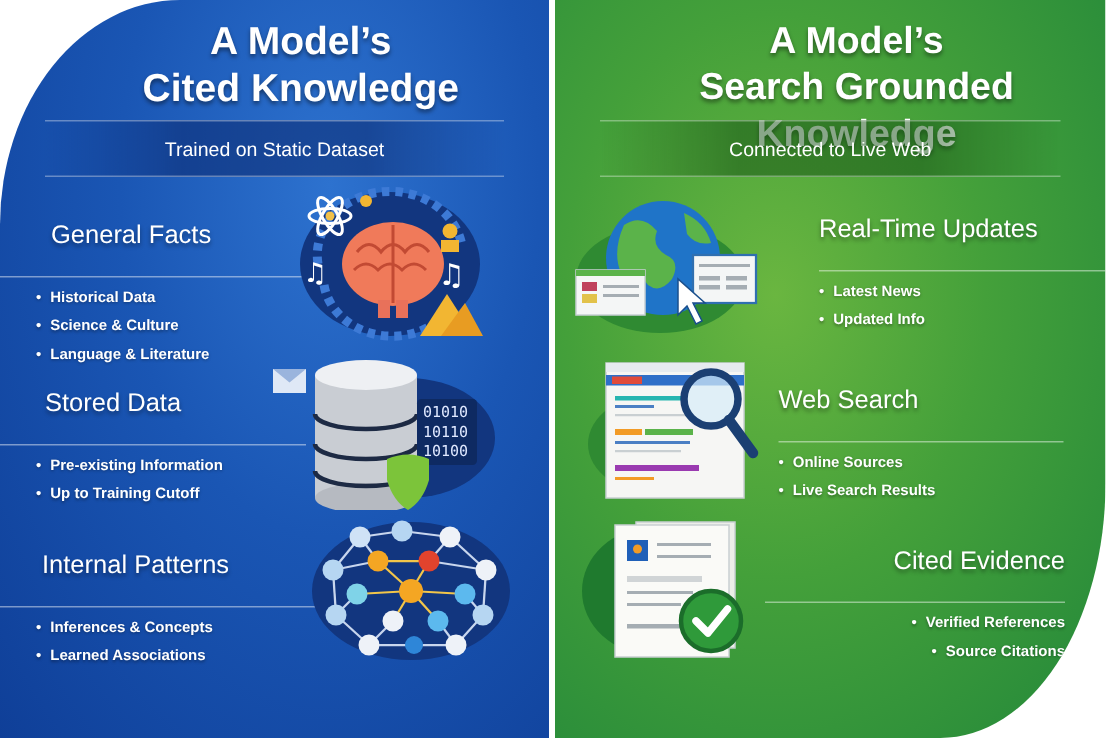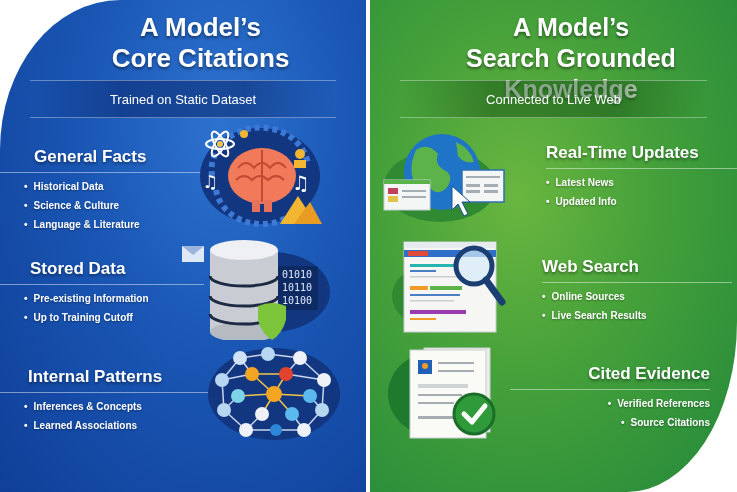--- a/index.html
+++ b/index.html
@@ -33,39 +33,39 @@
       display: flex; align-items: center; justify-content: center;
       color: #fff; font-weight: normal; font-size: 13px;
       border-top: 1px solid rgba(255,255,255,0.35);
       border-bottom: 1px solid rgba(255,255,255,0.35);
     }
     .panel-left .subtitle-band { background: linear-gradient(90deg, rgba(10,40,110,0) 0%, rgba(10,40,110,0.55) 30%, rgba(10,40,110,0.55) 70%, rgba(10,40,110,0) 100%); }
     .panel-right .subtitle-band { background: linear-gradient(90deg, rgba(20,80,20,0) 0%, rgba(20,80,20,0.5) 30%, rgba(20,80,20,0.5) 70%, rgba(20,80,20,0) 100%); }
 
     .section { position: absolute; color: #fff; }
     .section-title {
-      font-weight: bold; font-size: 17px; line-height: 22px;
+      font-weight: normal; font-size: 17px; line-height: 22px;
       text-shadow: 0 2px 3px rgba(0,0,0,0.4);
-      padding-bottom: 4px;
+      padding-bottom: 16px;
       border-bottom: 1px solid rgba(255,255,255,0.45);
     }
     .bullets { list-style: none; margin-top: 4px; }
     .bullets li { font-size: 10px; line-height: 19px; font-weight: bold; text-shadow: 0 1px 2px rgba(0,0,0,0.35); }
     .bullets li::before { content: "\2022"; margin-right: 6px; }
 
     .illus { position: absolute; }
     svg { display: block; }
   </style>
 </head>
 <body>
 
 <div class="panel panel-left">
   <div class="title">
     <div>A Model’s</div>
-    <div>Core Citations</div>
+    <div>Cited Knowledge</div>
   </div>
   <div class="subtitle-band">Trained on Static Dataset</div>
 
   <div class="section" style="left:24px; top:146px; width:180px;">
     <div class="section-title" style="padding-left:34px; margin-left:-24px;">General Facts</div>
     <ul class="bullets">
       <li>Historical Data</li>
       <li>Science &amp; Culture</li>
       <li>Language &amp; Literature</li>
     </ul>
@@ -235,21 +235,21 @@
       <rect x="20" y="48" width="18" height="4" fill="#f29b26"></rect>
       <rect x="40" y="48" width="32" height="4" fill="#5bb34a"></rect>
       <rect x="20" y="56" width="50" height="2" fill="#4b7fc4"></rect>
       <rect x="20" y="62" width="44" height="1.5" fill="#c9cfd2"></rect>
       <rect x="20" y="72" width="56" height="4" fill="#9a3ab0"></rect>
       <rect x="20" y="80" width="26" height="2" fill="#f29b26"></rect>
       <circle cx="84" cy="28" r="18" fill="#d7ecf8" fill-opacity="0.7" stroke="#1b3f73" stroke-width="5"></circle>
       <line x1="96" y1="42" x2="112" y2="64" stroke="#1b3f73" stroke-width="7" stroke-linecap="round"></line>
     </svg>
   </div>
-  <div class="section" style="left:172px; top:256px; width:190px;">
+  <div class="section" style="left:149px; top:256px; width:190px;">
     <div class="section-title">Web Search</div>
     <ul class="bullets">
       <li>Online Sources</li>
       <li>Live Search Results</li>
     </ul>
   </div>
 
   <div class="illus" style="left:14px; top:342px;">
     <svg width="120" height="100" viewBox="0 0 120 100">
       <ellipse cx="50" cy="52" rx="46" ry="42" fill="#1f7a2e"></ellipse>

